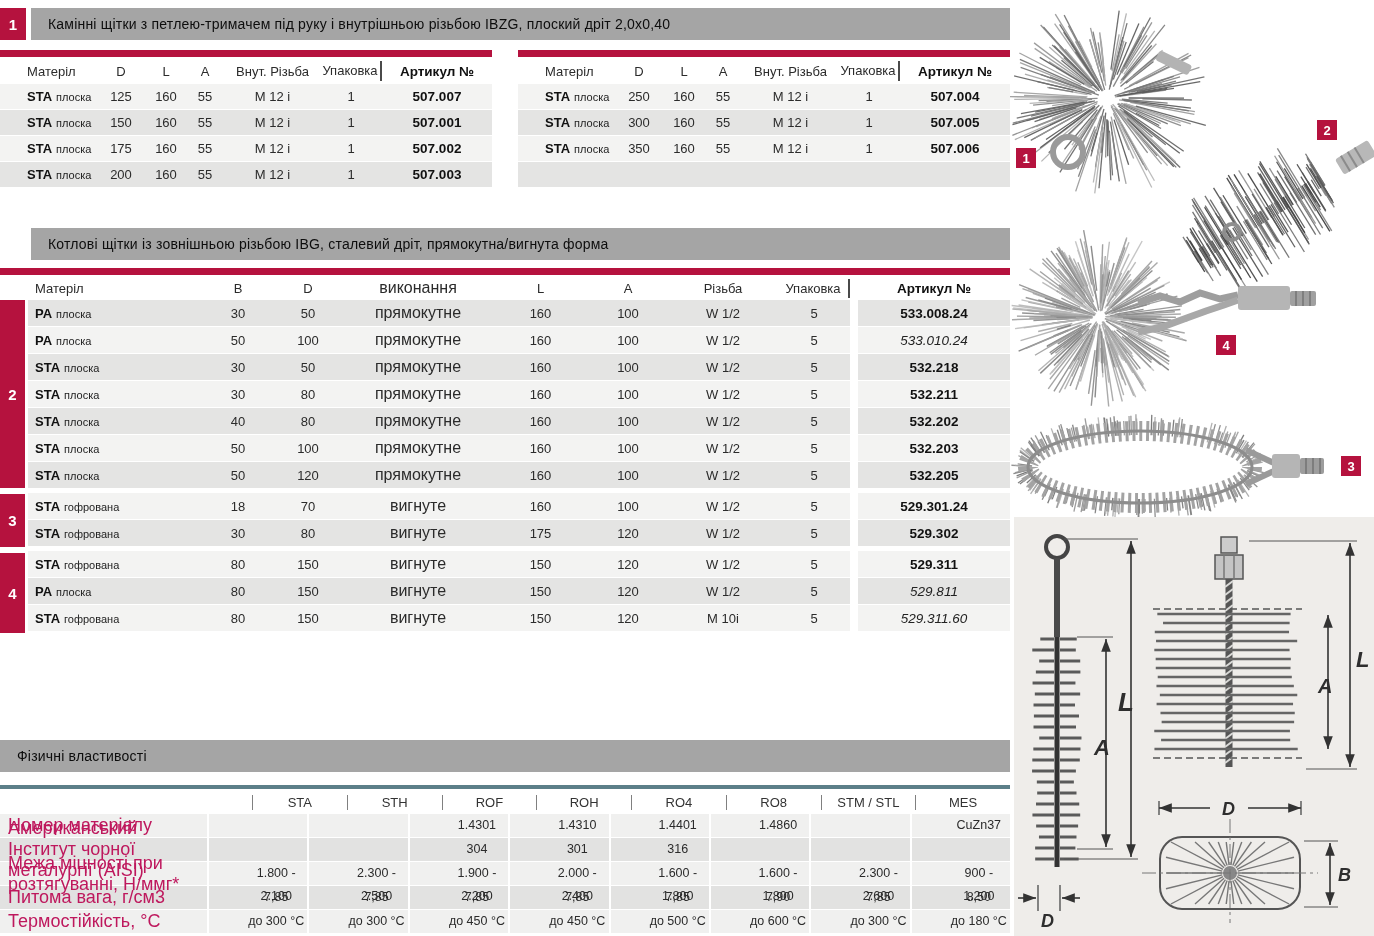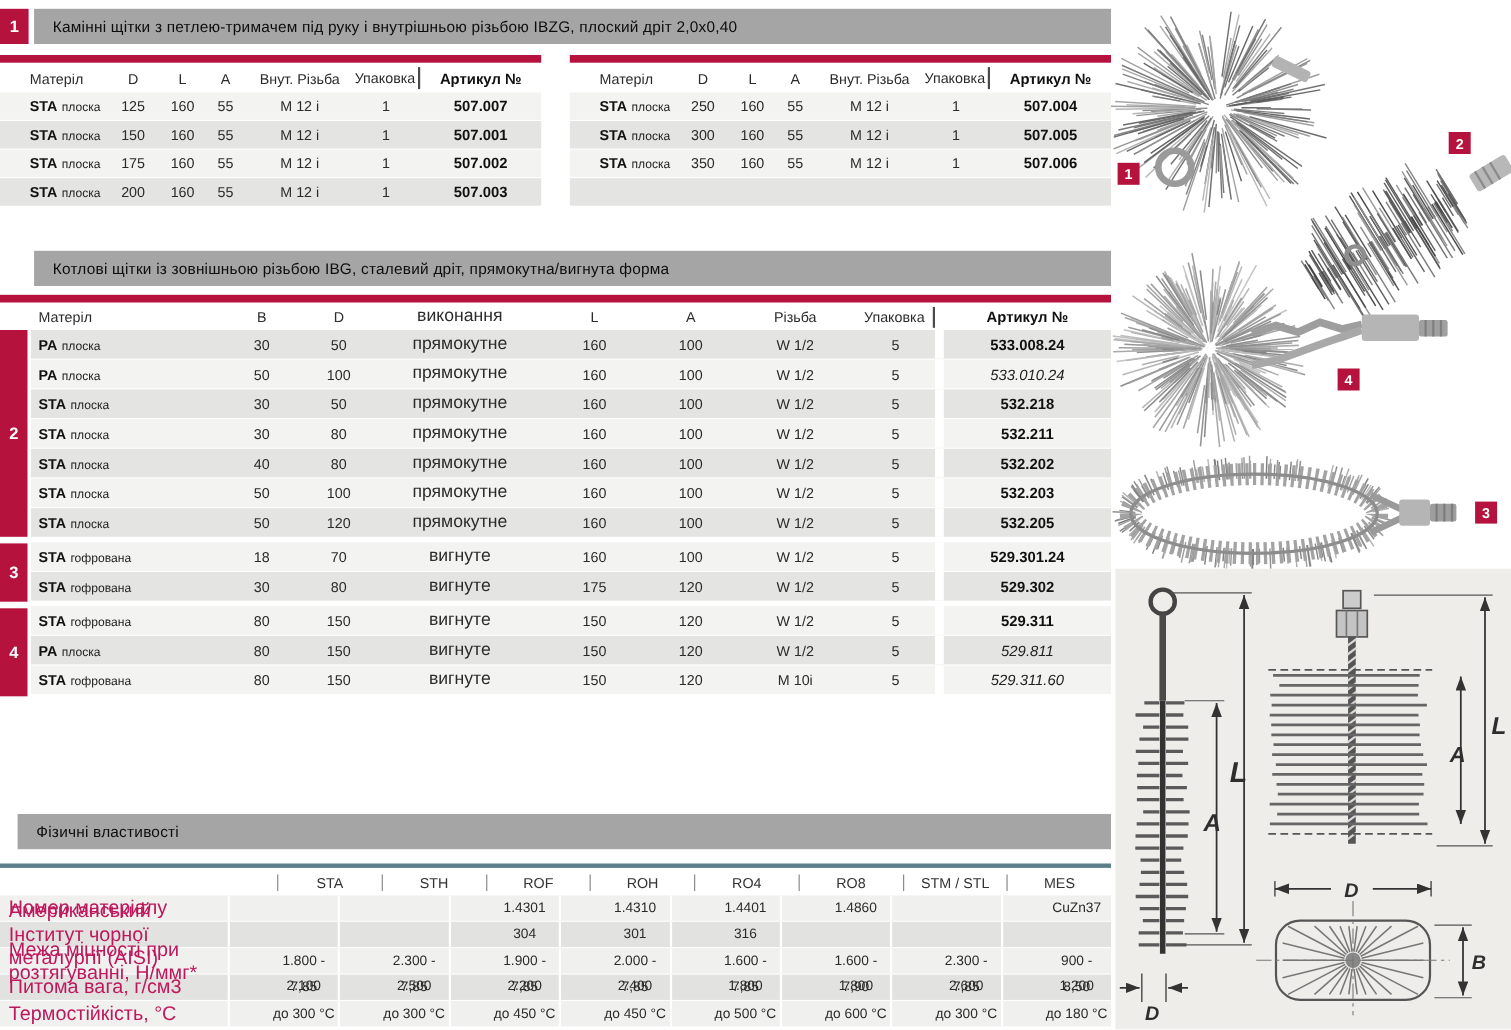--- a/index.html
+++ b/index.html
@@ -379,21 +379,21 @@
           <div class="k k-a">120</div>
           <div class="k k-th">M 10i</div>
           <div class="k k-pk">5</div>
           <div class="k k-gap"></div>
           <div class="k k-art">529.311.60</div>
         </div>
       </div>
   </div>
 
   <div class="s3">
-    <div class="graybar" style="margin-left:16px;">Фізичні властивості</div>
+    <div class="graybar" style="margin-left:0;">Фізичні властивості</div>
     <div class="s3-table">
       <div class="s3-head">
         <div class="h-label"></div>
 
           <div class="h-v">STA</div>
 
           <div class="h-v">STH</div>
 
           <div class="h-v">ROF</div>
 

